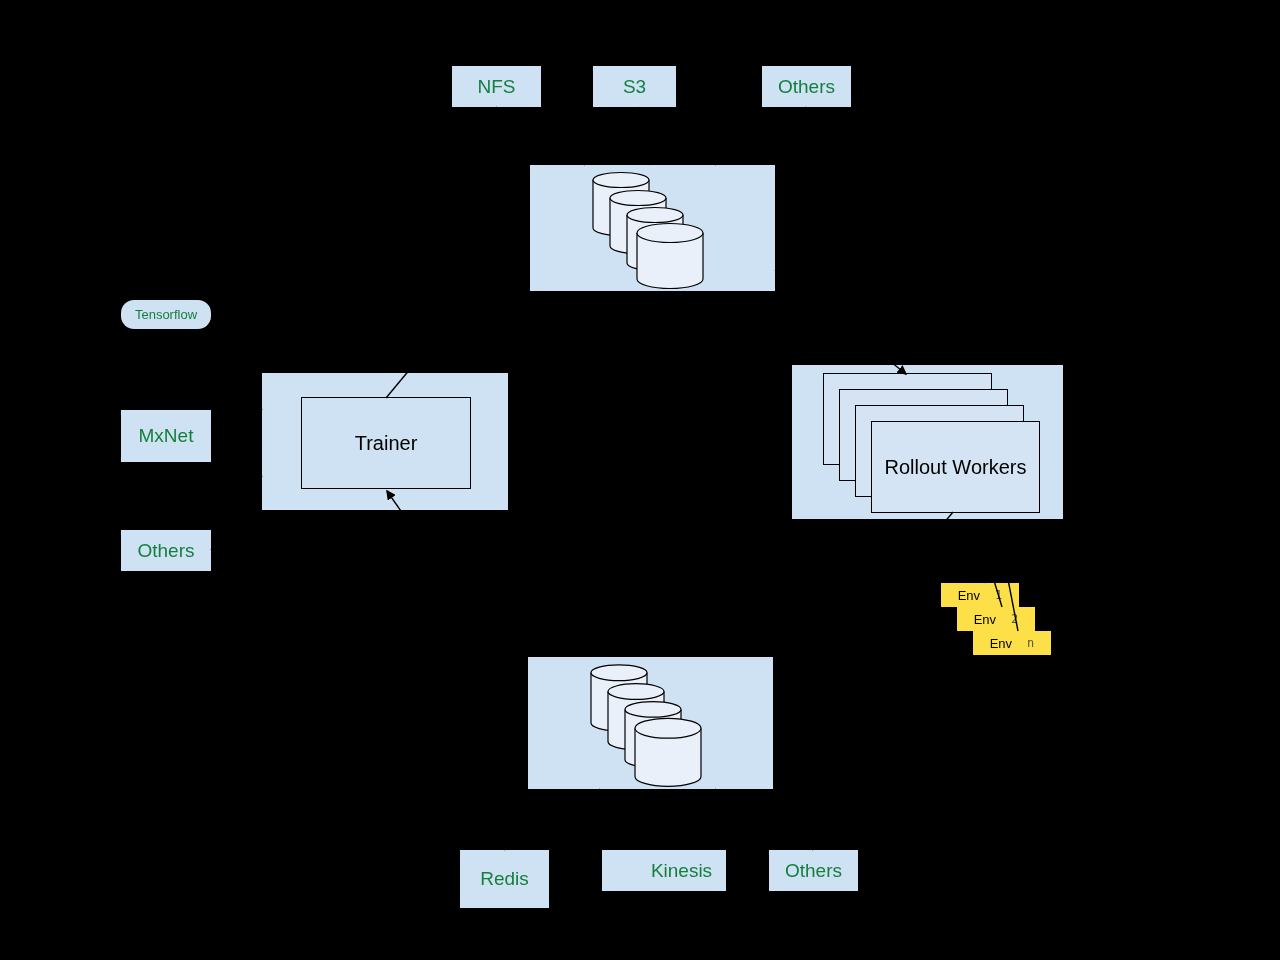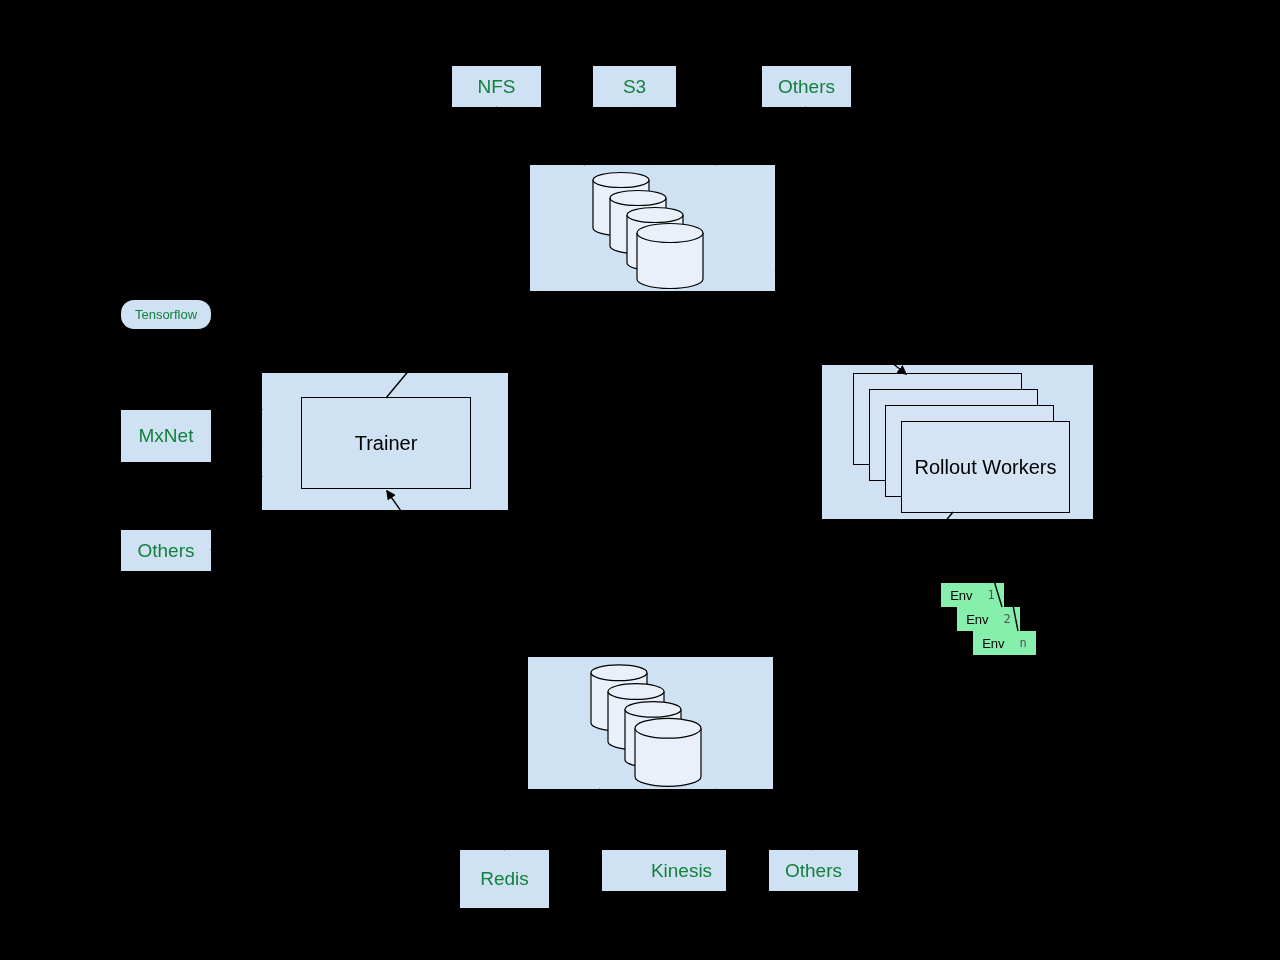--- a/index.html
+++ b/index.html
@@ -8,21 +8,21 @@
   .node{position:absolute;background:#cfe2f3;display:flex;align-items:center;justify-content:center;
         font-size:19px;color:#15803d;}
   .node.small-text{font-size:13px;}
   .db-box{position:absolute;background:#cfe2f3;}
   .db-box svg{position:absolute;left:0;top:0;}
   .outer-box{position:absolute;background:#cfe2f3;}
   .card{position:absolute;background:#d5e4f4;border:1px solid #000;box-sizing:border-box;}
   .card.front{display:flex;align-items:center;justify-content:center;font-size:20px;}
   .inner-rect{position:absolute;background:#cfe2f3;border:1px solid #000;box-sizing:border-box;
         display:flex;align-items:center;justify-content:center;font-size:20px;}
-  .env{position:absolute;width:63px;height:24px;background:#86efac;display:flex;
+  .env{position:absolute;width:78px;height:24px;background:#fde047;display:flex;
        align-items:center;justify-content:center;font-size:13px;gap:15px;}
   .env .idx{font-family:"DejaVu Sans Mono", monospace;font-size:12px;color:#555;}
   #connectors{position:absolute;left:0;top:0;width:1280px;height:960px;pointer-events:none;z-index:20;}
 </style>
 </head>
 <body>
 
 <div class="canvas">
 
   <div class="node" style="left:452px;top:66px;width:89px;height:41px;">NFS</div>
@@ -45,21 +45,21 @@
   </div>
 
   <div class="node small-text" style="left:121px;top:300px;width:90px;height:29px;border-radius:13px;">Tensorflow</div>
   <div class="node" style="left:121px;top:410px;width:90px;height:52px;">MxNet</div>
   <div class="node" style="left:121px;top:530px;width:90px;height:41px;">Others</div>
 
   <div class="outer-box" style="left:262px;top:373px;width:246px;height:137px;">
     <div class="inner-rect" style="left:39px;top:24px;width:170px;height:92px;">Trainer</div>
   </div>
 
-  <div class="outer-box" style="left:822px;top:365px;width:271px;height:154px;">
+  <div class="outer-box" style="left:792px;top:365px;width:271px;height:154px;">
     <div class="card" style="left:31px;top:8px;width:169px;height:92px;"></div>
     <div class="card" style="left:47px;top:24px;width:169px;height:92px;"></div>
     <div class="card" style="left:63px;top:40px;width:169px;height:92px;"></div>
     <div class="card front" style="left:79px;top:56px;width:169px;height:92px;">Rollout Workers</div>
   </div>
 
   <div class="env" style="left:941px;top:583px;">
     <span>Env</span>
     <span class="idx">1</span>
   </div>

